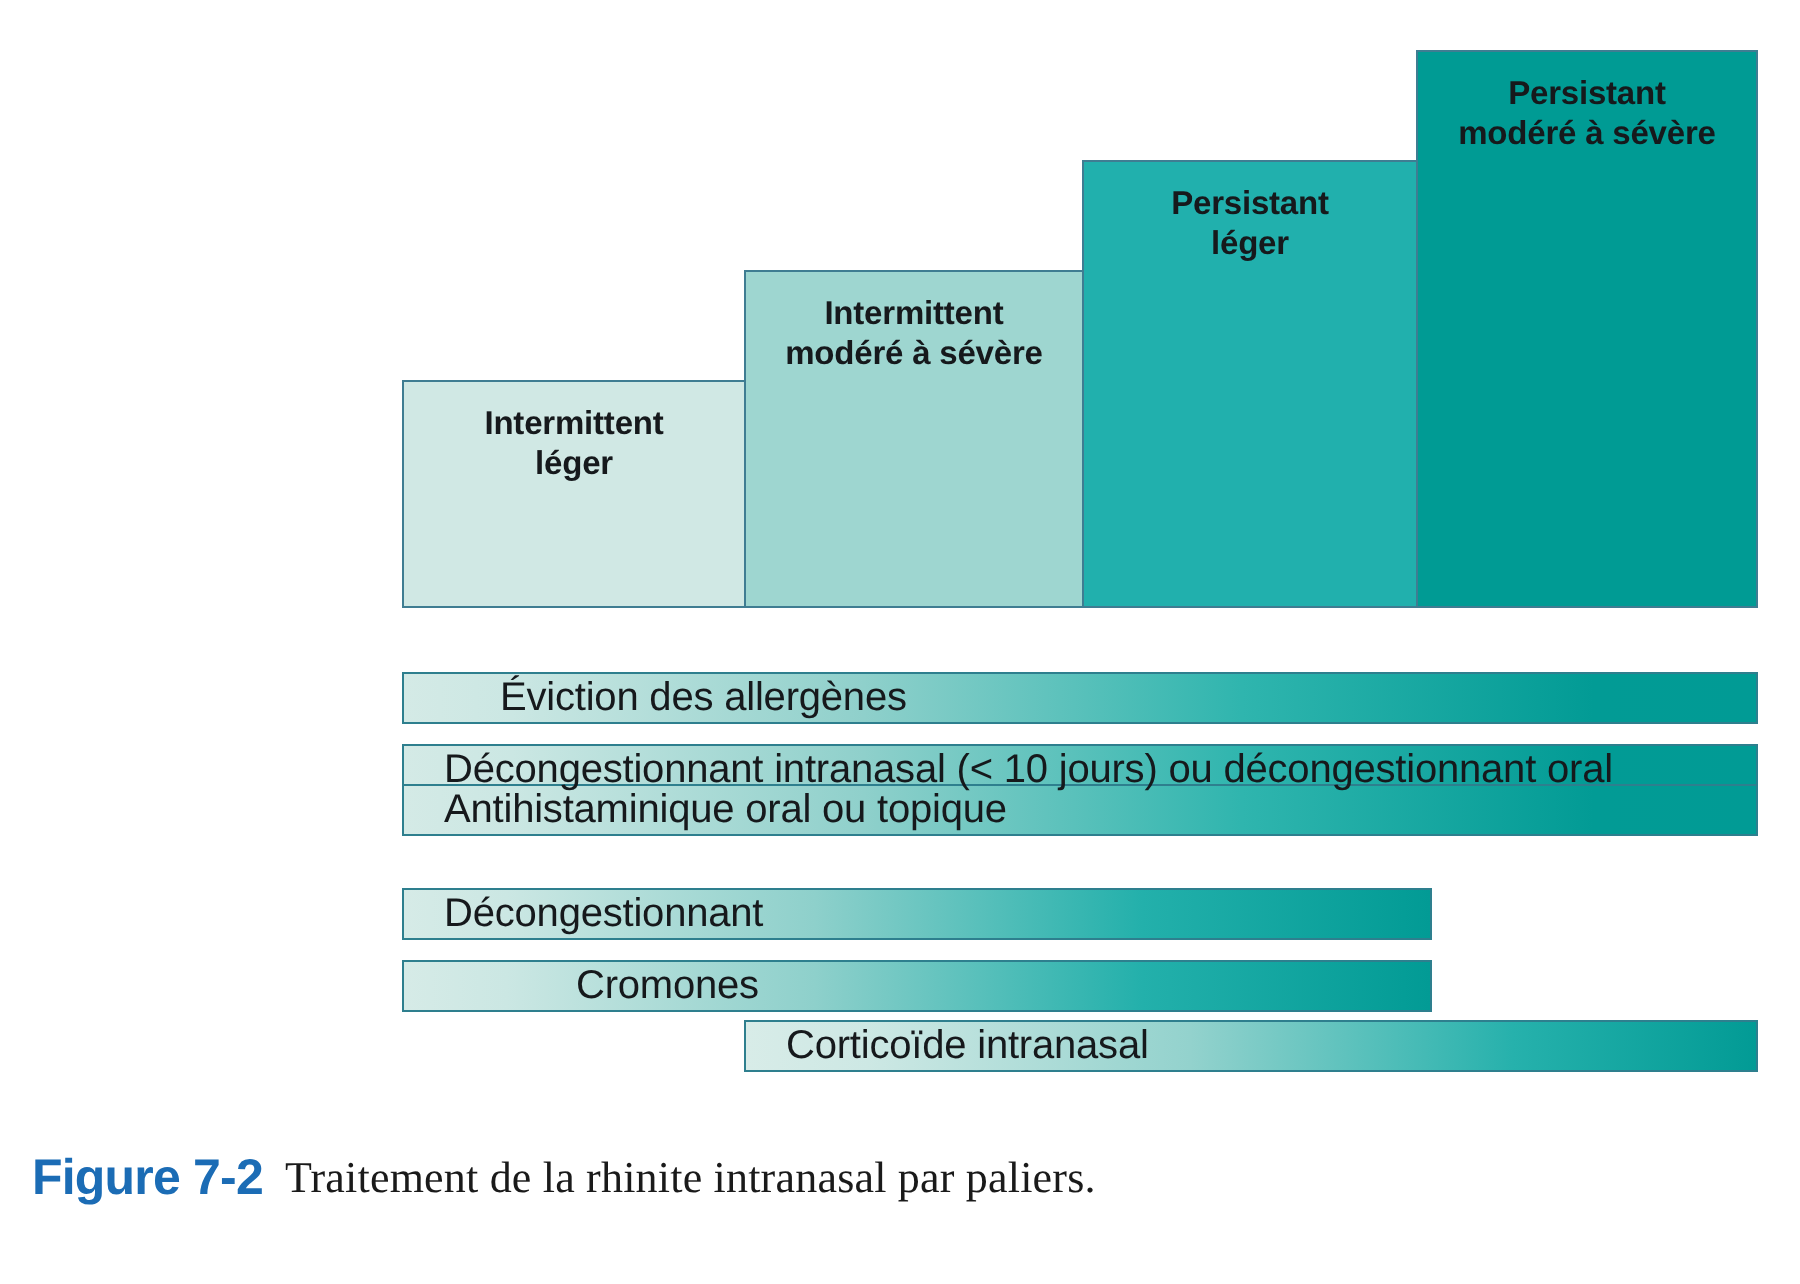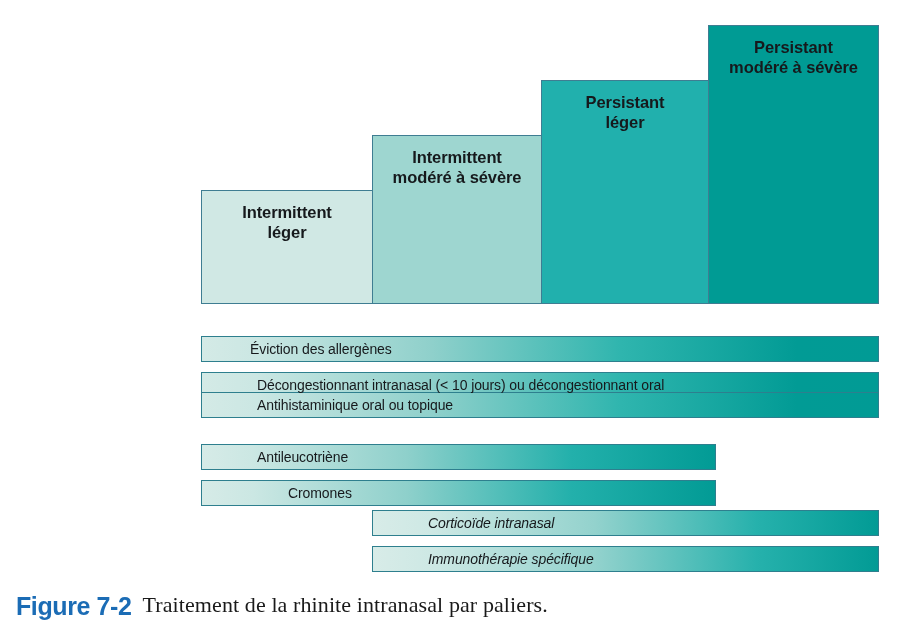--- a/index.html
+++ b/index.html
@@ -63,21 +63,21 @@
     height: 590px;
   }
   .treatment-bar {
     position: absolute;
     box-sizing: border-box;
     border: 1.5px solid #2e7f8e;
     height: 26px;
     display: flex;
     align-items: center;
     color: #16191c;
-    font-size: 14px;
+    font-size: 20px;
     letter-spacing: -0.1px;
     white-space: nowrap;
   }
   .treatment-bar .bar-label {
     position: relative;
     z-index: 2;
   }
 
   
   .grad-wide {
@@ -97,45 +97,44 @@
         #23b0ab 72%,
         #029b95 100%);
   }
   .grad-short {
     background: linear-gradient(to right,
         #d8ece8 0%,
         #cde8e4 12%,
         #93d2cd 44%,
         #26b1ac 76%,
         #029b95 100%);
-    font-style: italic;
   }
 
   
   .bar-eviction      { left: 201px; top: 336px; width: 678px; }
   .bar-decongest     { left: 201px; top: 372px; width: 678px; }
   .bar-antihist      { left: 201px; top: 392px; width: 678px; }
   .bar-antileuco     { left: 201px; top: 444px; width: 515px; }
   .bar-cromones      { left: 201px; top: 480px; width: 515px; }
   .bar-cortico       { left: 372px; top: 510px; width: 507px; }
   .bar-immuno        { left: 372px; top: 546px; width: 507px; }
 
   .pad-48  { padding-left: 48px; }
   .pad-210 { padding-left: 86px; }
-  .pad-40  { padding-left: 55px; }
+  .pad-40  { padding-left: 20px; }
 
   
   .figure-caption {
     position: absolute;
     left: 16px;
-    top: 592px;
+    top: 569px;
     width: 868px;
     height: 40px;
     display: flex;
-    align-items: flex-start;
+    align-items: center;
     white-space: nowrap;
   }
   .caption-number {
     font-family: "Liberation Sans", sans-serif;
     font-weight: bold;
     font-size: 25px;
     color: #1b6cb5;
     letter-spacing: -0.4px;
   }
   .caption-text {
@@ -178,34 +177,31 @@
 
     <div class="treatment-bar bar-decongest grad-wide pad-40">
       <span class="bar-label">Décongestionnant intranasal (&lt; 10 jours) ou décongestionnant oral</span>
     </div>
 
     <div class="treatment-bar bar-antihist grad-wide pad-40">
       <span class="bar-label">Antihistaminique oral ou topique</span>
     </div>
 
     <div class="treatment-bar bar-antileuco grad-narrow pad-40">
-      <span class="bar-label">Antileucotriène</span>
+      <span class="bar-label">Décongestionnant</span>
     </div>
 
     <div class="treatment-bar bar-cromones grad-narrow pad-210">
       <span class="bar-label">Cromones</span>
     </div>
 
     <div class="treatment-bar bar-cortico grad-short pad-40">
       <span class="bar-label">Corticoïde intranasal</span>
     </div>
 
-    <div class="treatment-bar bar-immuno grad-short pad-40">
-      <span class="bar-label">Immunothérapie spécifique</span>
-    </div>
 
   </div>
 
   <div class="figure-caption">
     <span class="caption-number">Figure 7-2</span>
     <span class="caption-text">Traitement de la rhinite intranasal par paliers.</span>
   </div>
 
 </div>
 

